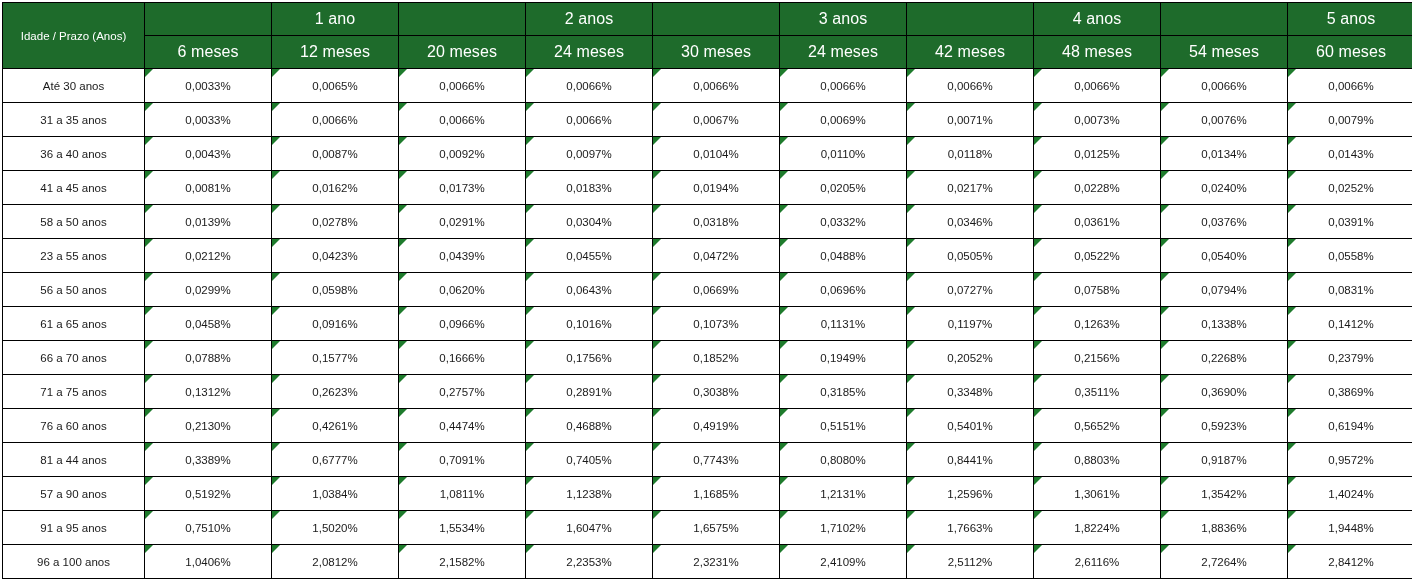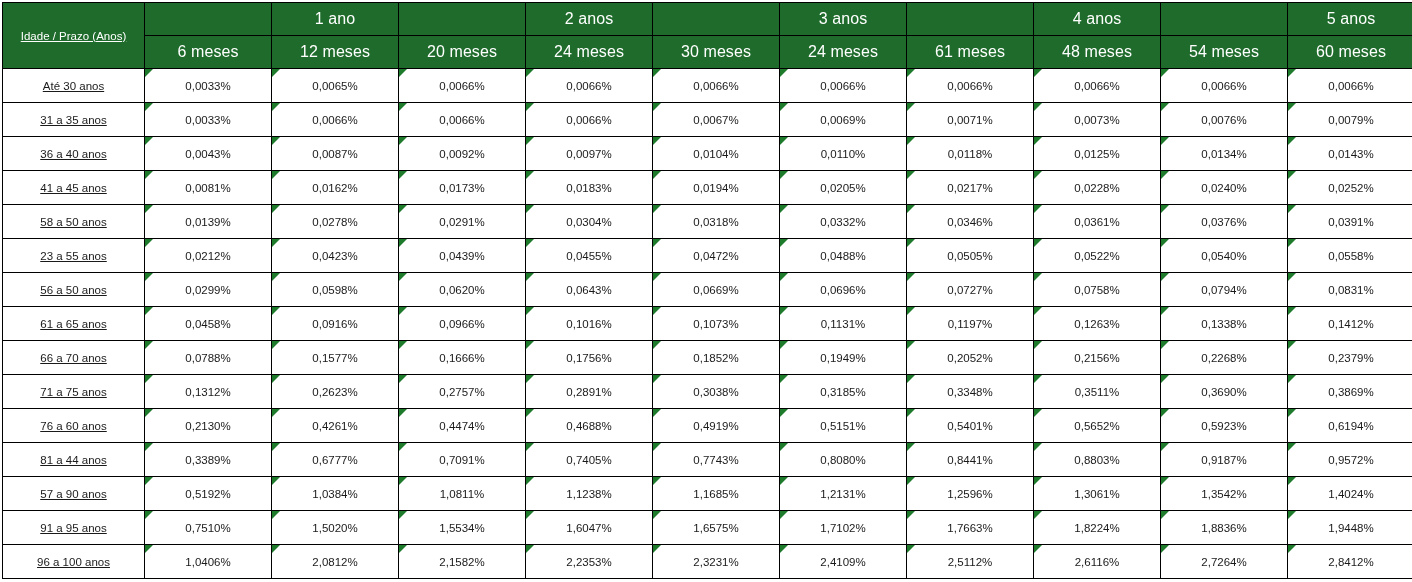--- a/index.html
+++ b/index.html
@@ -46,34 +46,32 @@
     font-weight: bold;
     font-size: 16px;
     letter-spacing: 0.1px;
   }
   .hdr-corner {
     background: #1E6B2B;
     color: #ffffff;
     font-weight: bold;
     font-size: 11.5px;
     text-align: center;
-    text-decoration: underline;
   }
   tr.row-years { height: 33px; }
   tr.row-months { height: 33px; }
 
   
   tr.data-row { height: 34px; }
   td.rowlabel {
     background: #ffffff;
     color: #1a1a1a;
     font-size: 11.5px;
     text-align: center;
     padding-right: 10px;
-    text-decoration: underline;
   }
   td.cell {
     background: #ffffff;
     color: #1a1a1a;
     font-size: 11.5px;
     position: relative;
   }
   
   td.cell .marker {
     position: absolute;
@@ -123,21 +121,21 @@
         <th class="hdr"></th>
         <th class="hdr">5 anos</th>
       </tr>
       <tr class="row-months">
         <th class="hdr">6 meses</th>
         <th class="hdr">12 meses</th>
         <th class="hdr">20 meses</th>
         <th class="hdr">24 meses</th>
         <th class="hdr">30 meses</th>
         <th class="hdr">24 meses</th>
-        <th class="hdr">61 meses</th>
+        <th class="hdr">42 meses</th>
         <th class="hdr">48 meses</th>
         <th class="hdr">54 meses</th>
         <th class="hdr">60 meses</th>
       </tr>
     </thead>
     <tbody id="tbody">
         <tr class="data-row">
           <td class="rowlabel">Até 30 anos</td>
           <td class="cell">
             <span class="marker"></span>

